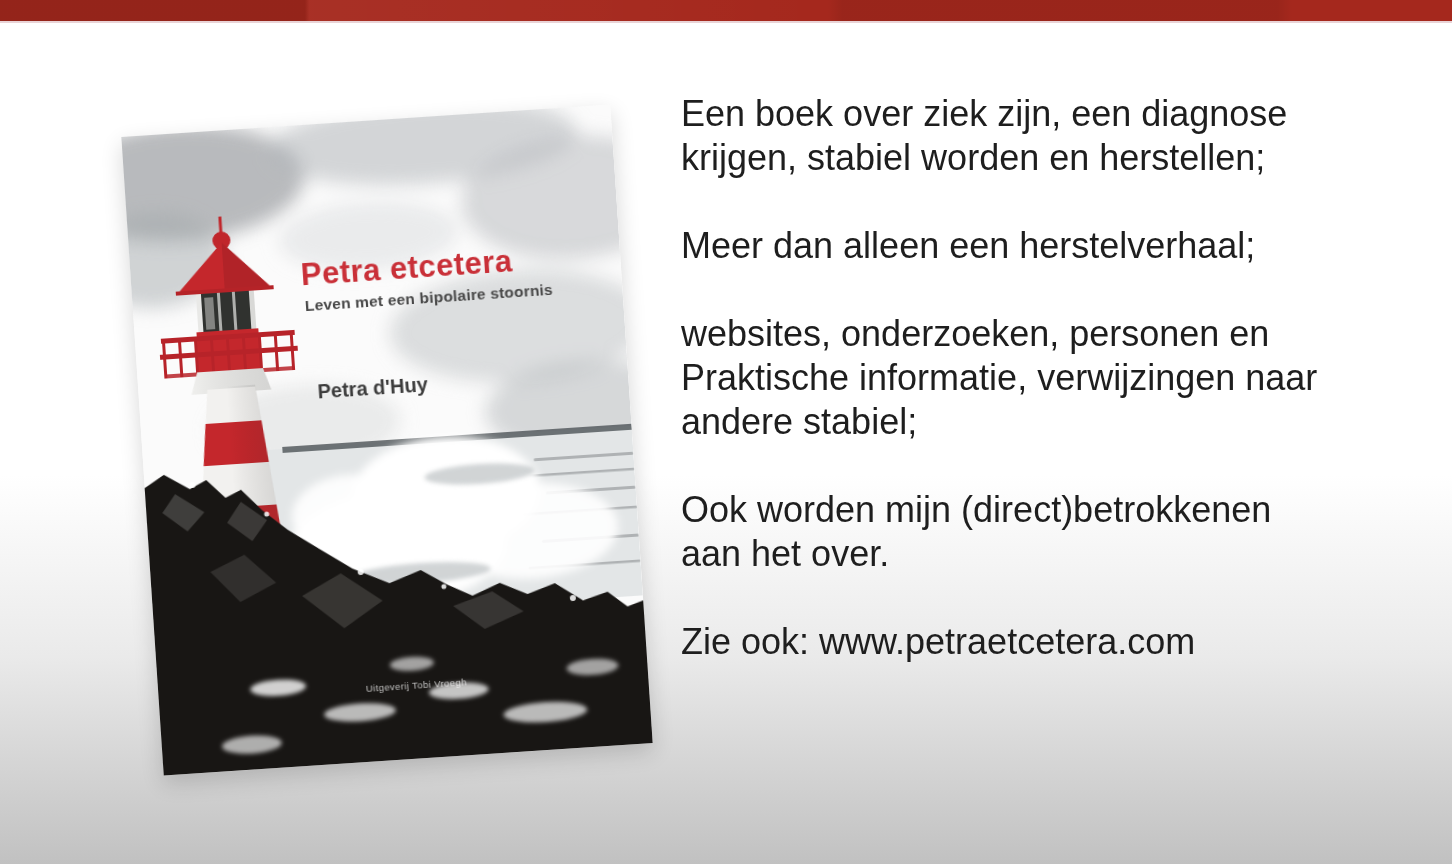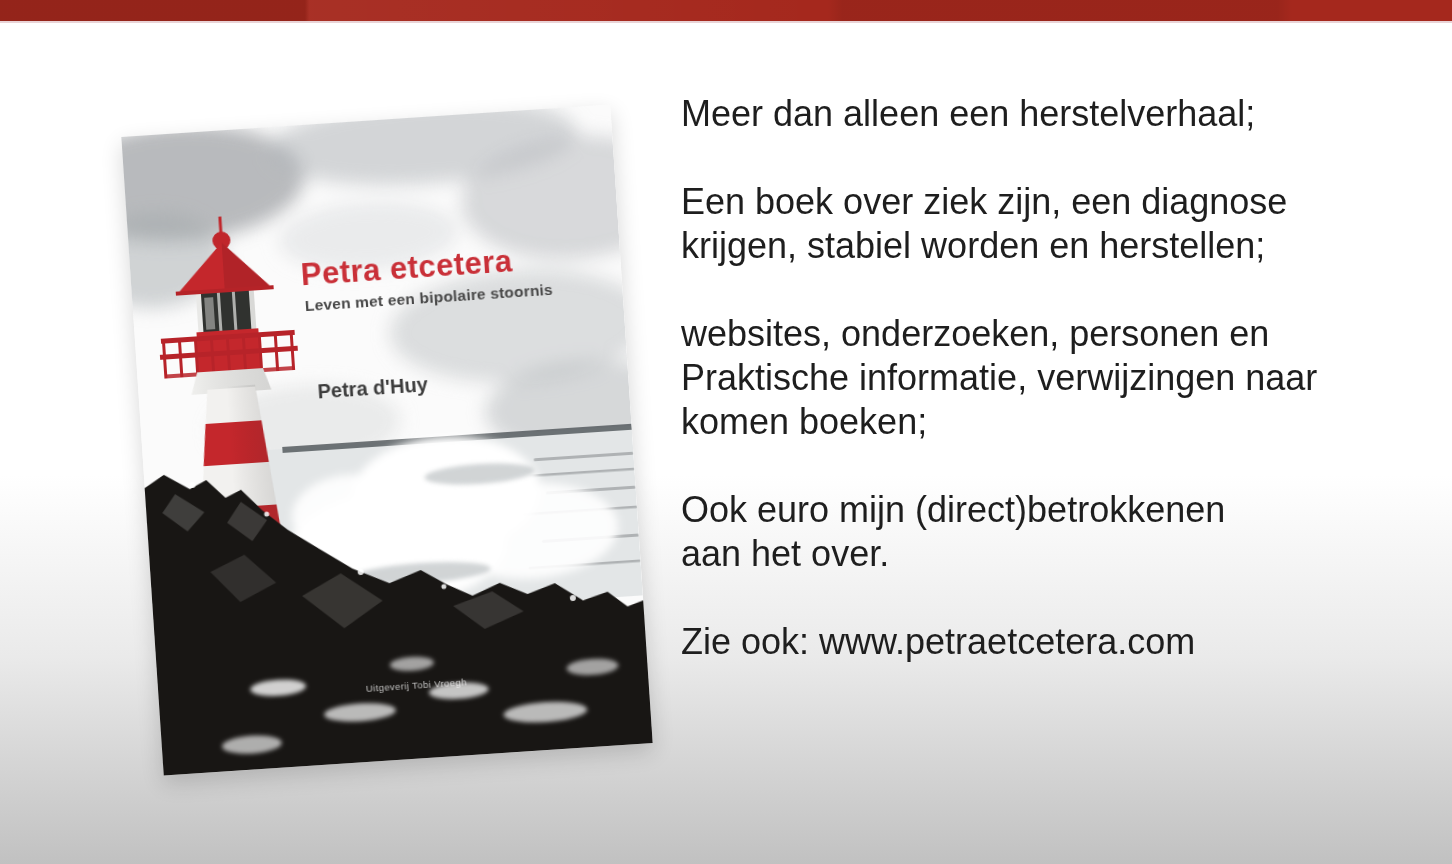--- a/index.html
+++ b/index.html
@@ -209,33 +209,33 @@
     </svg>
 
     <div class="cover-title">Petra etcetera</div>
     <div class="cover-subtitle">Leven met een bipolaire stoornis</div>
     <div class="cover-author">Petra d'Huy</div>
     <div class="cover-publisher">Uitgeverij Tobi Vroegh</div>
   </div>
 
   <div class="text-col">
     <div class="para">
-      <div class="tline">Meer dan alleen een herstelverhaal;</div>
-    </div>
-    <div class="para">
       <div class="tline">Een boek over ziek zijn, een diagnose</div>
       <div class="tline">krijgen, stabiel worden en herstellen;</div>
     </div>
     <div class="para">
+      <div class="tline">Meer dan alleen een herstelverhaal;</div>
+    </div>
+    <div class="para">
       <div class="tline">websites, onderzoeken, personen en</div>
       <div class="tline">Praktische informatie, verwijzingen naar</div>
-      <div class="tline">komen boeken;</div>
-    </div>
-    <div class="para">
-      <div class="tline">Ook euro mijn (direct)betrokkenen</div>
+      <div class="tline">andere stabiel;</div>
+    </div>
+    <div class="para">
+      <div class="tline">Ook worden mijn (direct)betrokkenen</div>
       <div class="tline">aan het over.</div>
     </div>
     <div class="para">
       <div class="tline">Zie ook: www.petraetcetera.com</div>
     </div>
   </div>
 
 </div>
 
 </body></html>

